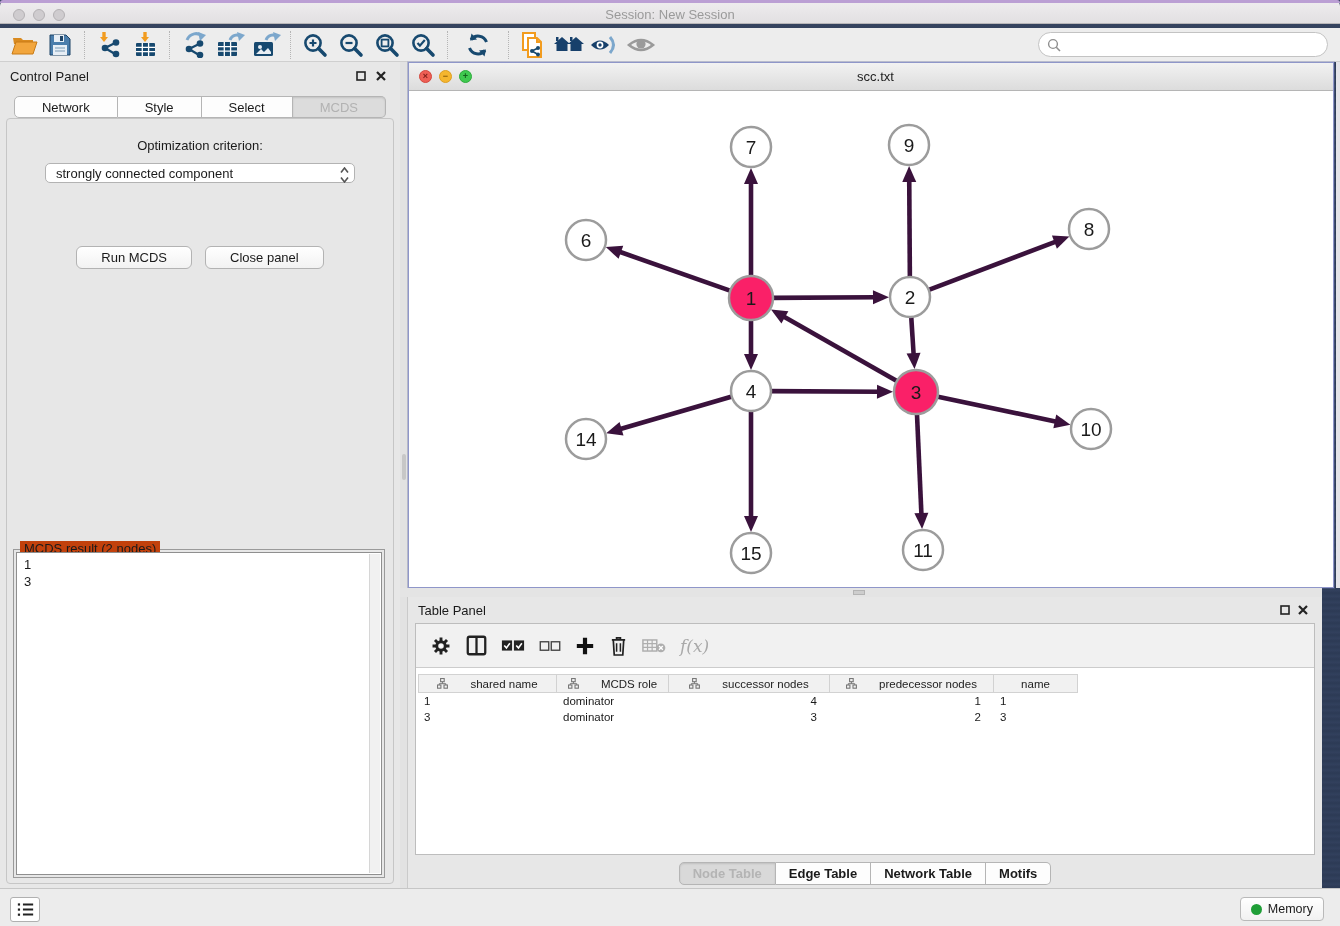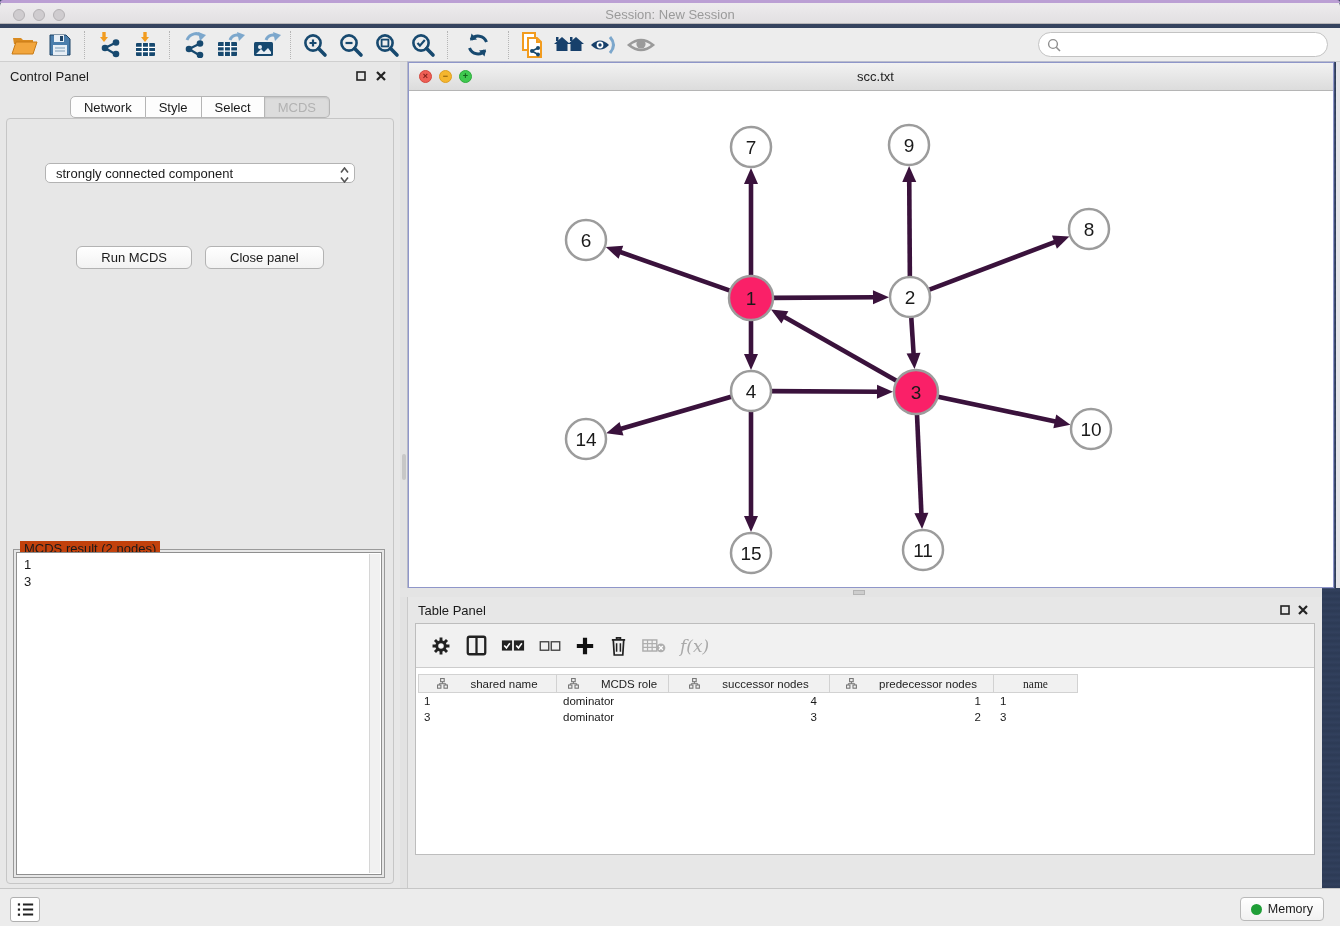--- a/index.html
+++ b/index.html
@@ -27,21 +27,21 @@
   .search-wrap input { width:100%; height:100%; border:1px solid #c3c3c3; border-radius:13px;
     background:#fff; padding:0 10px 0 28px; font-size:13px; outline:none; }
   .search-glass { position:absolute; left:9px; top:6px; }
 
   
   .control-panel { position:absolute; left:0; top:62px; width:400px; height:826px; background:#e7e7e7; }
   .cp-header { position:absolute; left:0; top:0; right:0; height:28px; }
   .cp-title { position:absolute; left:10px; top:7px; }
   .panel-ico { position:absolute; top:7px; width:14px; height:14px; display:flex; align-items:center; justify-content:center; }
   .cp-tabs { position:absolute; left:0; right:0; top:34px; height:22px; display:flex; justify-content:center; }
-  .tab { height:22px; padding:0 13px; background:#fdfdfd; border:1px solid #b5b5b5; border-left:none;
+  .tab { height:22px; padding:0 27px; background:#fdfdfd; border:1px solid #b5b5b5; border-left:none;
     display:flex; align-items:center; font-size:13px; cursor:default; }
   .tab:first-child { border-left:1px solid #b5b5b5; border-radius:5px 0 0 5px; }
   .tab:last-child { border-radius:0 5px 5px 0; }
   .tab.disabled { background:#dcdcdc; color:#b2b2b2; box-shadow:inset 0 1px 2px rgba(0,0,0,.12); }
   .cp-body { position:absolute; left:6px; right:6px; top:56px; bottom:4px;
     border:1px solid #c6c6c6; border-radius:4px; background:#e7e7e7; }
   .opt-label { position:absolute; left:0; right:0; top:19px; text-align:center; }
   .criterion { position:absolute; left:38px; right:38px; top:44px; height:20px; background:#fff;
     border:1px solid #b3b3b3; border-radius:5px; display:flex; align-items:center; padding-left:10px; }
   .stepper { position:absolute; right:5px; top:3px; display:flex; flex-direction:column; gap:2px; }
@@ -281,20 +281,21 @@
           </svg>
       </span>
     </div>
     <div class="cp-tabs" id="cp-tabs">
         <div class="tab">Network</div>
         <div class="tab">Style</div>
         <div class="tab">Select</div>
         <div class="tab disabled">MCDS</div>
       </div>
     <div class="cp-body">
+      <div class="opt-label">Optimization criterion:</div>
       <div class="criterion">
         <span>strongly connected component</span>
         <span class="stepper">
           <svg width="9" height="7" viewBox="0 0 9 7">
               <path d="M1 5.5L4.5 1 8 5.5" fill="none" stroke="#555" stroke-width="1.6"></path>
             </svg>
           <svg width="9" height="7" viewBox="0 0 9 7">
               <path d="M1 1.5L4.5 6 8 1.5" fill="none" stroke="#555" stroke-width="1.6"></path>
             </svg>
         </span>
@@ -480,41 +481,47 @@
               </div>
               <div class="th-cell" style="width: 164px;">
                 <svg width="11" height="11" viewBox="0 0 11 11">
                   <rect x="3.6" y="0.5" width="3.6" height="3.2" fill="none" stroke="#777" stroke-width="1.1"></rect>
                   <rect x="0.5" y="7" width="3.4" height="3.2" fill="none" stroke="#777" stroke-width="1.1"></rect>
                   <rect x="7" y="7" width="3.4" height="3.2" fill="none" stroke="#777" stroke-width="1.1"></rect>
                   <path d="M5.4 3.7v2M2.2 7v-1.3h6.6V7" fill="none" stroke="#777" stroke-width="1"></path>
                 </svg>
                 <span>predecessor nodes</span>
               </div>
-              <div class="th-cell" style="width: 84px; font-family: Liberation Serif, serif;">
+              <div class="th-cell" style="width: 84px;">
                 <span>name</span>
               </div>
             </div>
             <div class="td-row">
               <div class="td-cell" style="width: 139px;">1</div>
               <div class="td-cell" style="width: 112px;">dominator</div>
               <div class="td-cell num" style="width: 161px;">4</div>
               <div class="td-cell num" style="width: 164px;">1</div>
               <div class="td-cell" style="width: 84px;">1</div>
             </div>
             <div class="td-row">
               <div class="td-cell" style="width: 139px;">3</div>
               <div class="td-cell" style="width: 112px;">dominator</div>
               <div class="td-cell num" style="width: 161px;">3</div>
               <div class="td-cell num" style="width: 164px;">2</div>
               <div class="td-cell" style="width: 84px;">3</div>
             </div>
           </div>
       </div>
 
+      <div class="tp-tabs" id="tp-tabs">
+          <div class="tp-tab disabled">Node Table</div>
+          <div class="tp-tab">Edge Table</div>
+          <div class="tp-tab">Network Table</div>
+          <div class="tp-tab">Motifs</div>
+        </div>
     </div>
   </div>
 
   <div class="statusbar">
     <div class="list-btn">
       <svg width="17" height="15" viewBox="0 0 20 17">
         <path d="M7 2.5h12M7 8.5h12M7 14.5h12" stroke="#222" stroke-width="2.4"></path>
         <rect x="1" y="1.3" width="2.6" height="2.6" fill="#222"></rect>
         <rect x="1" y="7.3" width="2.6" height="2.6" fill="#222"></rect>
         <rect x="1" y="13.3" width="2.6" height="2.6" fill="#222"></rect>

